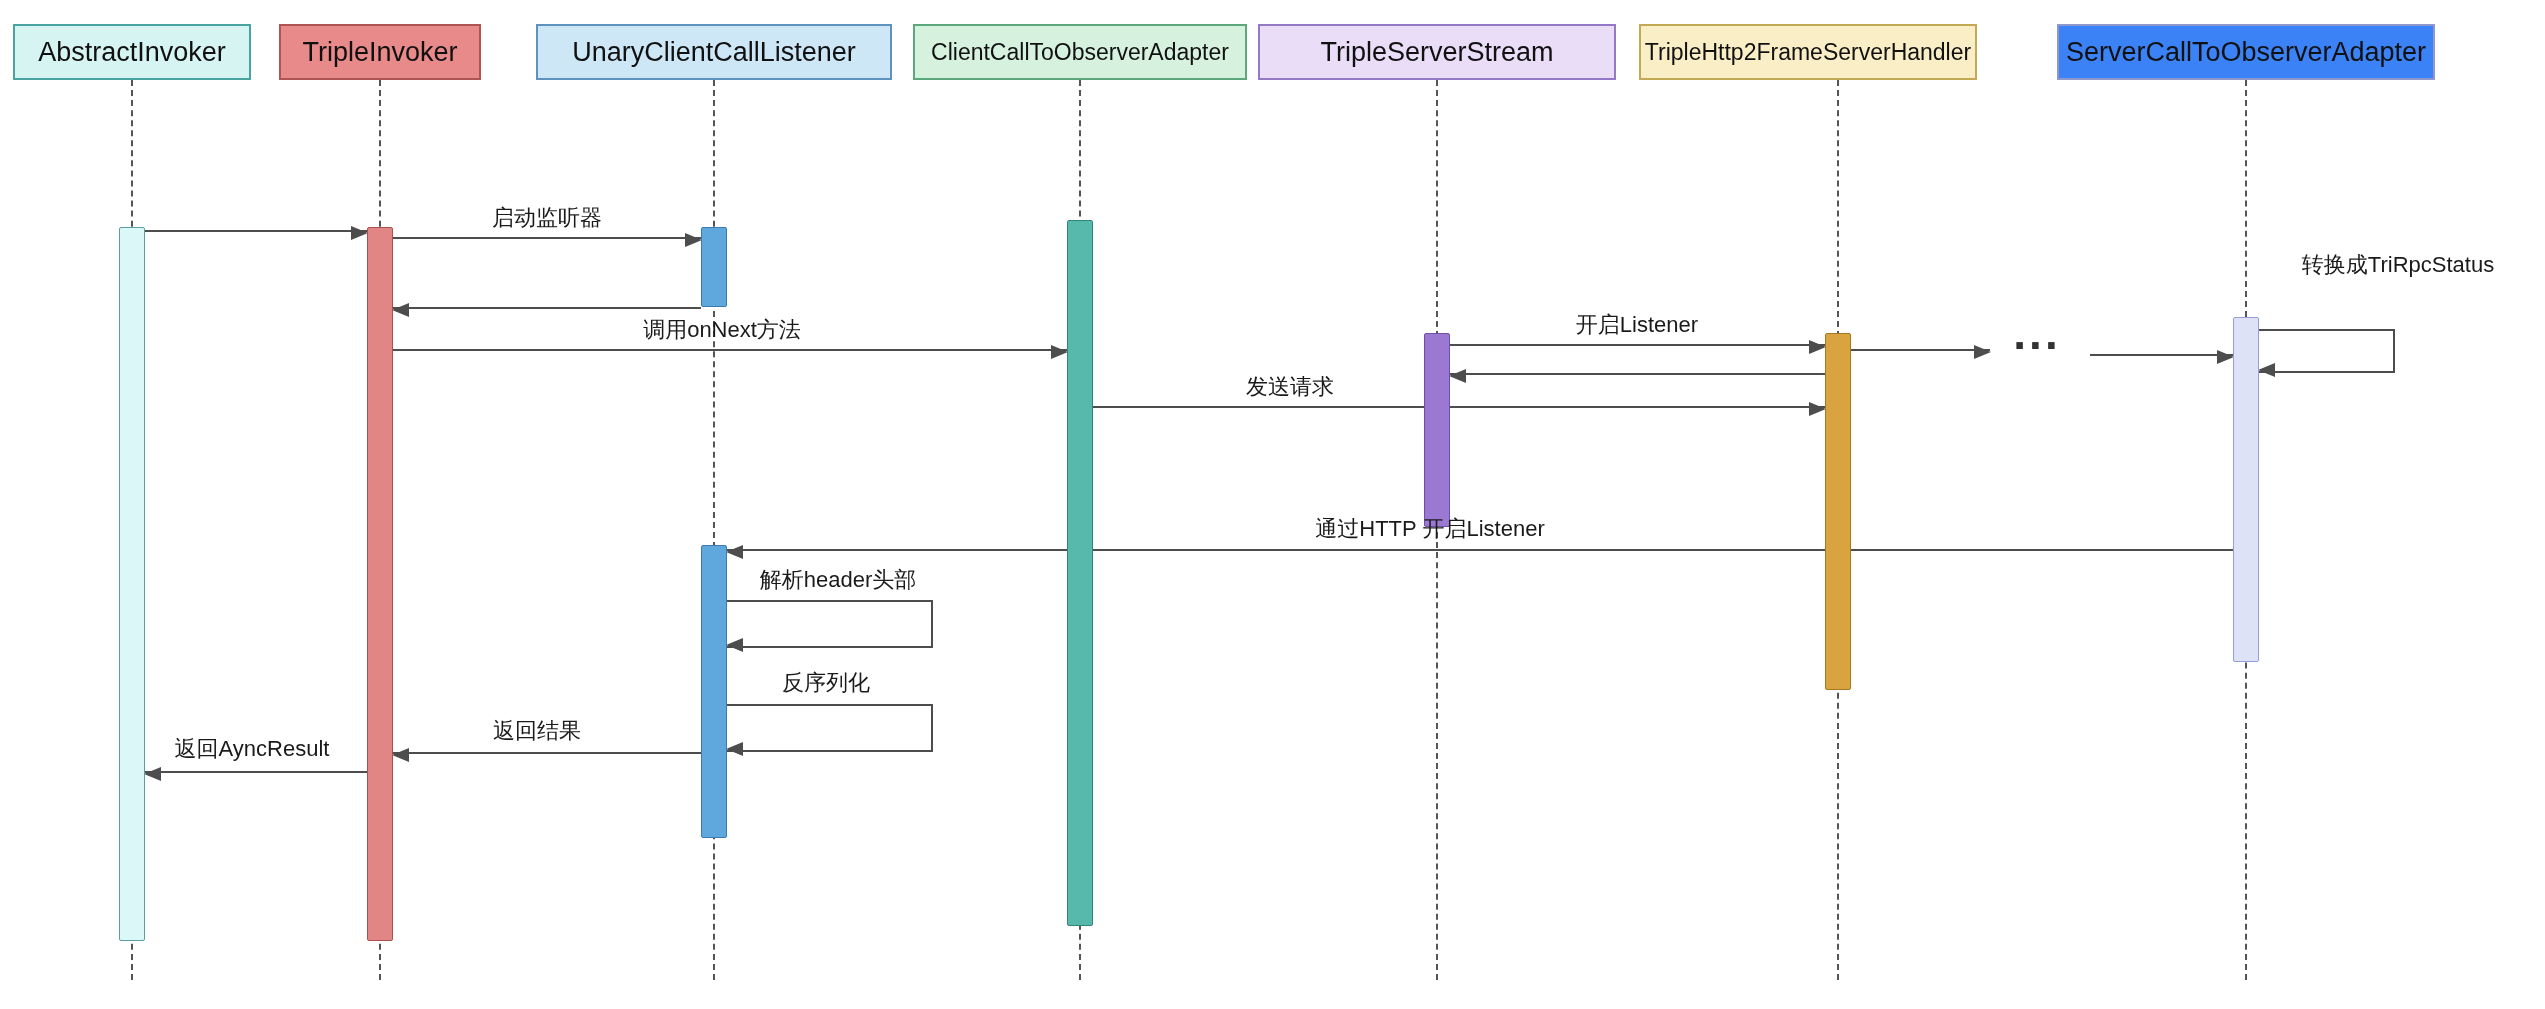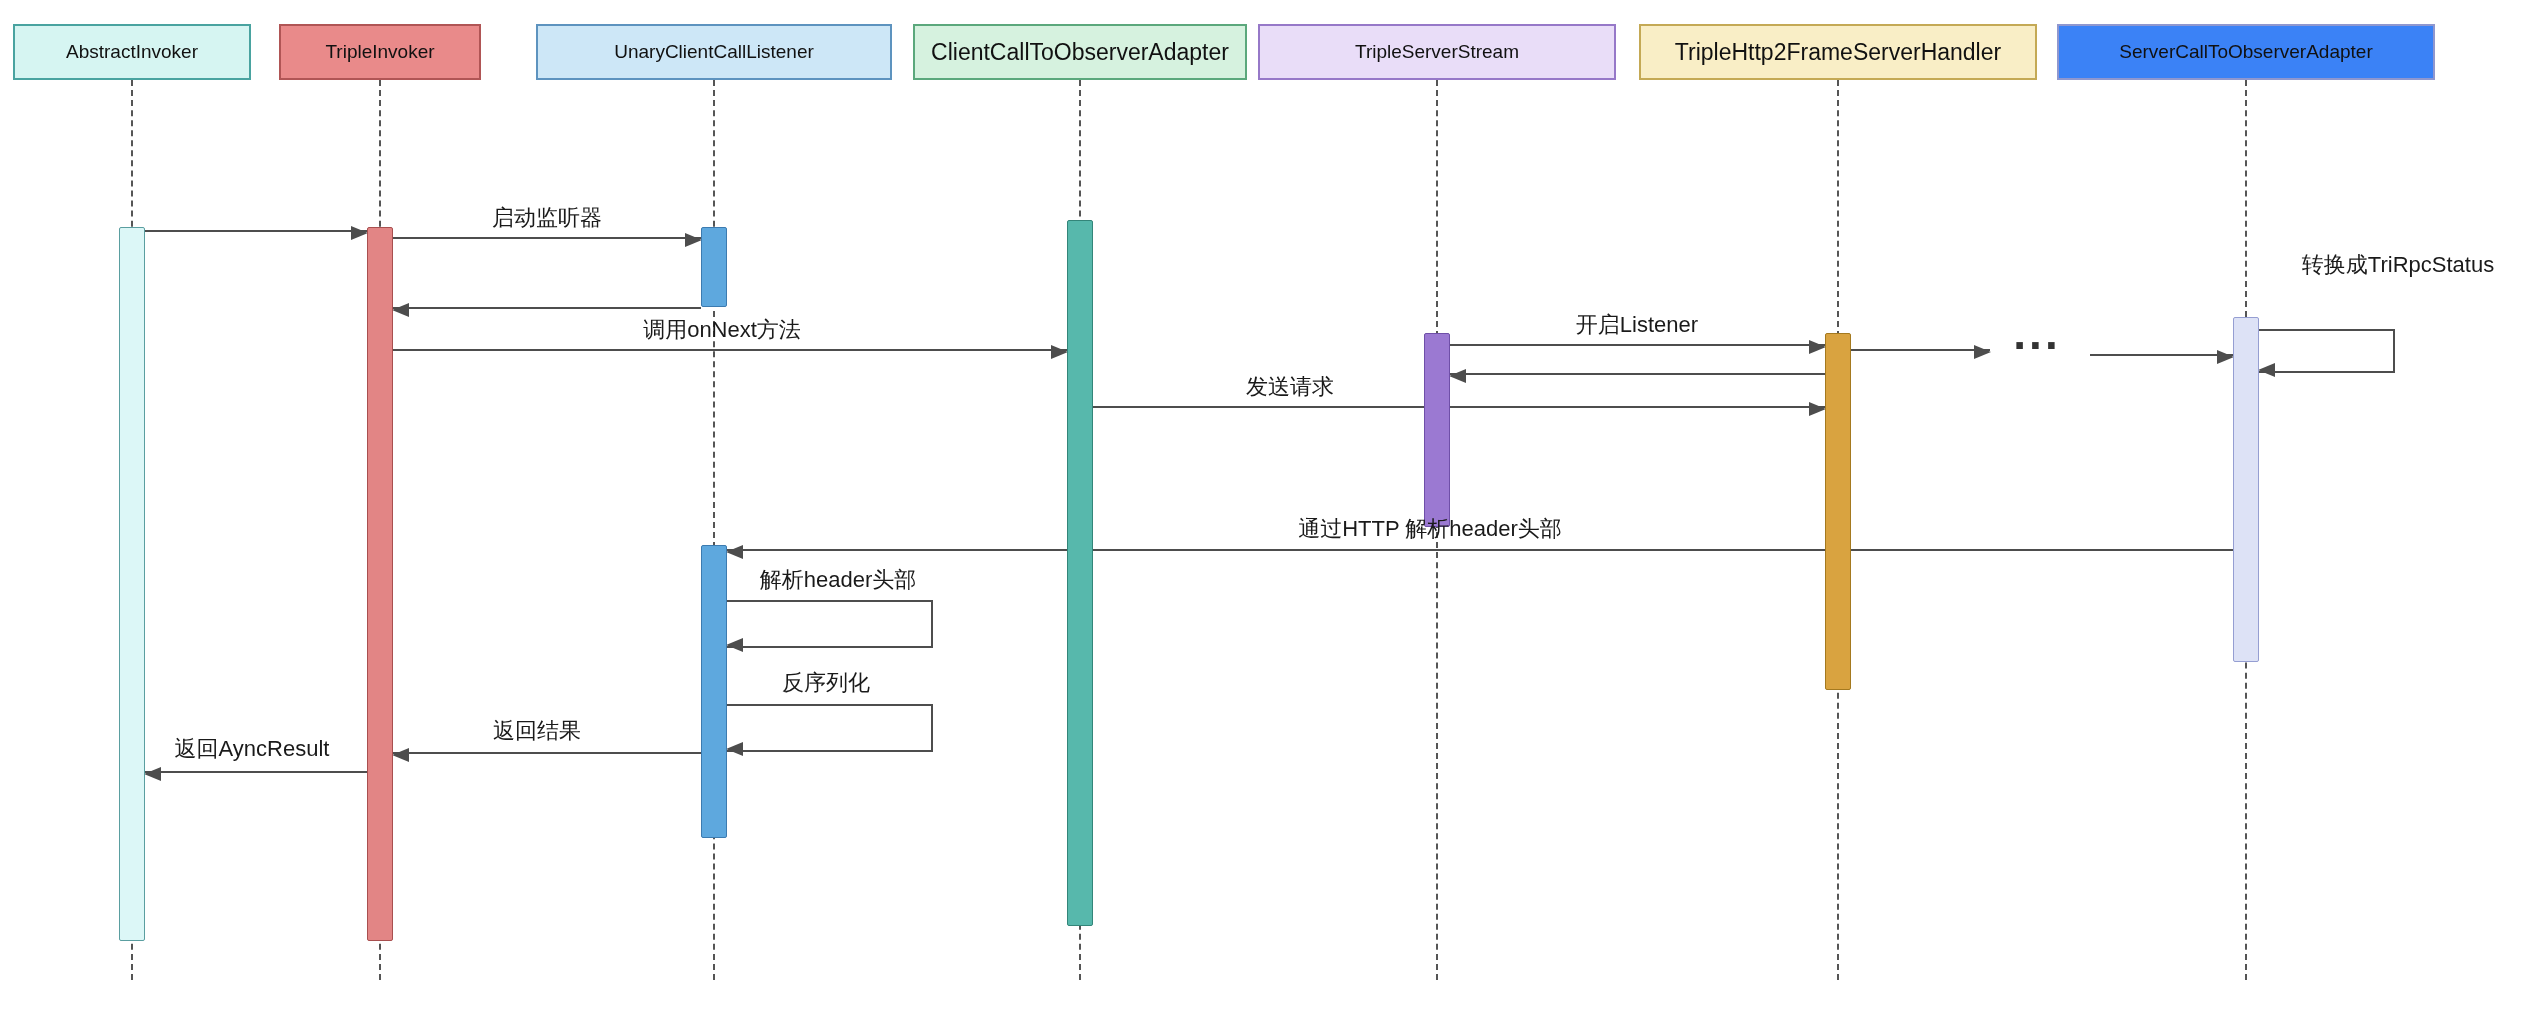--- a/index.html
+++ b/index.html
@@ -3,21 +3,21 @@
 <meta charset="utf-8">
 <style>
   * { margin:0; padding:0; box-sizing:border-box; }
   html,body { background:#ffffff; }
   body { font-family:"Liberation Sans", sans-serif; color:#1a1a1a; }
   .canvas { position:relative; width:2545px; height:1009px; background:#ffffff; overflow:hidden; }
 
   .lifeline { position:absolute; width:0; border-left:2.5px dashed #555555; }
 
   .participant { position:absolute; top:24px; height:56px; display:flex; align-items:center; justify-content:center;
-                 border:2px solid; font-size:19px; white-space:nowrap; color:#111; }
+                 border:2px solid; font-size:27px; white-space:nowrap; color:#111; }
   .participant.small { font-size:23px; }
   .p1 { background:#d6f5f2; border-color:#49a3a0; }
   .p2 { background:#e98a8a; border-color:#b05555; }
   .p3 { background:#cde7f7; border-color:#5d93bf; }
   .p4 { background:#d6f2df; border-color:#5ba87c; }
   .p5 { background:#e9ddf8; border-color:#9678c8; }
   .p6 { background:#f9eec6; border-color:#c4a955; }
   .p7 { background:#3b82f6; border-color:#8f97cf; }
 
   .bar { position:absolute; width:26px; border:1.5px solid; border-radius:2px; }
@@ -119,33 +119,33 @@
     </div>
   <div class="participant p3" style="left:536px;  width:356px;">
       <span>UnaryClientCallListener</span>
     </div>
   <div class="participant p5" style="left:1258px; width:358px;">
       <span>TripleServerStream</span>
     </div>
   <div class="participant p4 small" style="left:913px;  width:334px;">
       <span>ClientCallToObserverAdapter</span>
     </div>
-  <div class="participant p6 small" style="left:1639px; width:398px;">
+  <div class="participant p6 small" style="left:1639px; width:338px;">
       <span>TripleHttp2FrameServerHandler</span>
     </div>
   <div class="participant p7" style="left:2057px; width:378px;">
       <span>ServerCallToObserverAdapter</span>
     </div>
 
   <span class="msg-label" style="left:547px;  top:203px;">启动监听器</span>
   <span class="msg-label" style="left:722px;  top:315px;">调用onNext方法</span>
   <span class="msg-label" style="left:1637px; top:310px;">开启Listener</span>
   <span class="msg-label" style="left:2398px; top:250px;">转换成TriRpcStatus</span>
   <span class="msg-label" style="left:1290px; top:372px;">发送请求</span>
-  <span class="msg-label" style="left:1430px; top:514px;">通过HTTP 解析header头部</span>
+  <span class="msg-label" style="left:1430px; top:514px;">通过HTTP 开启Listener</span>
   <span class="msg-label" style="left:838px;  top:565px;">解析header头部</span>
   <span class="msg-label" style="left:826px;  top:668px;">反序列化</span>
   <span class="msg-label" style="left:537px;  top:716px;">返回结果</span>
   <span class="msg-label" style="left:228px;  top:734px;margin-left:24px;">返回AyncResult</span>
 
   <span class="dots" style="left:2037px; top:306px;">...</span>
 
 </div>
 
 </body></html>

